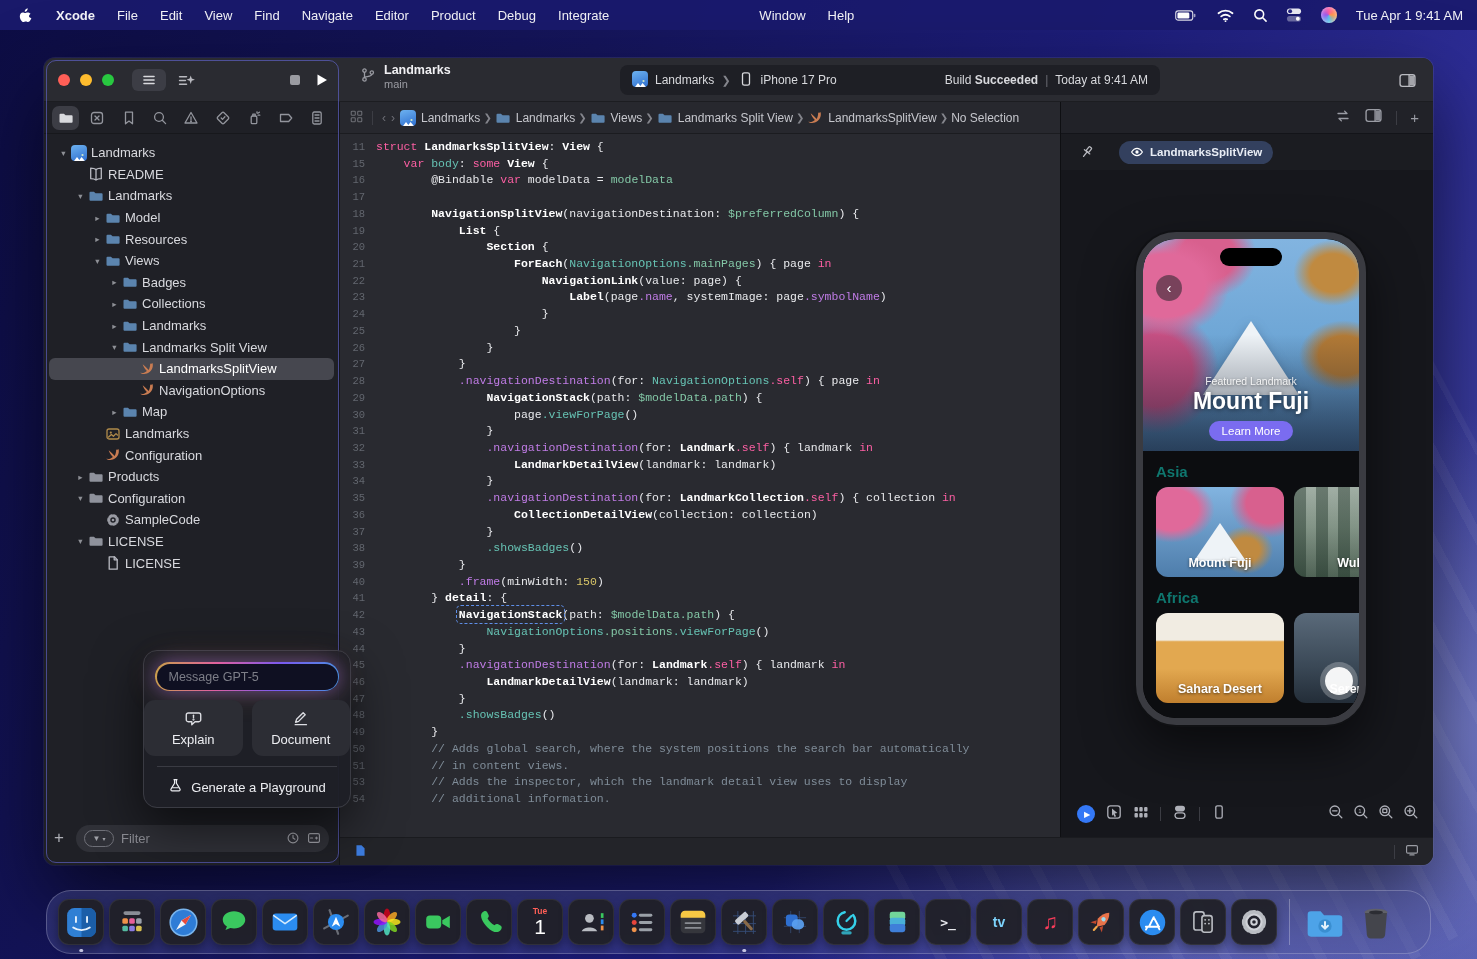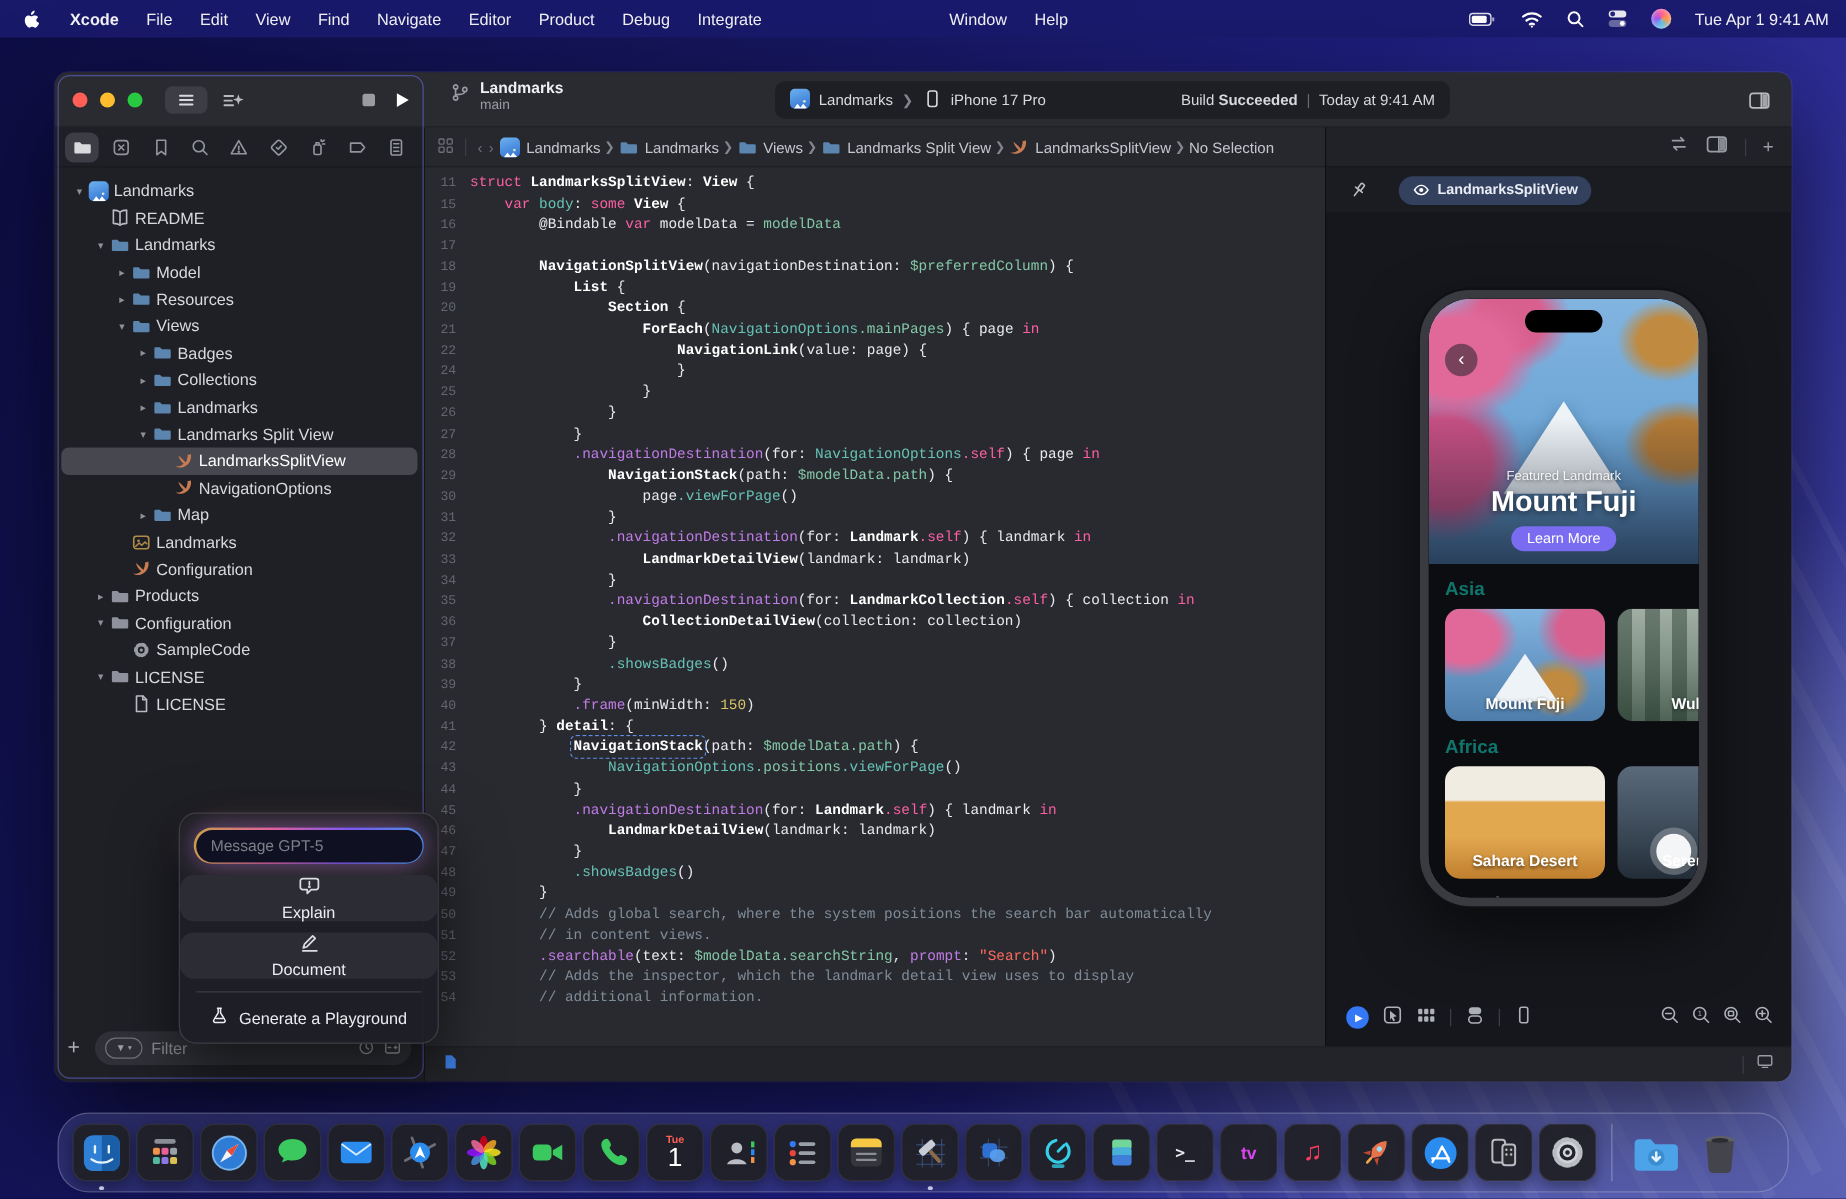--- a/index.html
+++ b/index.html
@@ -69,21 +69,21 @@
 
   
   #assistant{position:absolute;left:99px;top:548px;width:208px;background:rgba(30,31,38,.97);border:1px solid #3a3b43;
     border-radius:14px;z-index:80;box-shadow:0 18px 50px rgba(0,0,0,.6);}
   .ai-wrap{margin:11px 11px 9px;border-radius:999px;padding:1.5px;
     background:linear-gradient(100deg,#c8a04a,#e060a0,#7a5af0,#4a90e0);
     box-shadow:0 0 18px rgba(150,100,245,.45),0 0 30px rgba(230,150,80,.25);}
   .ai-input{width:100%;height:26px;border:none;outline:none;border-radius:999px;background:#0f1022;color:#c8c9d0;
     padding:0 12px;font-size:12.5px;font-family:"Liberation Sans",sans-serif;}
   .ai-input::placeholder{color:#7d7e88;}
-  .ai-btns{display:flex;gap:9px;margin:0 0;flex-direction:column;}
+  .ai-btns{display:flex;gap:9px;margin:0 0;}
   .ai-btn{flex:1;height:56px;background:#2c2d34;border-radius:11px;display:flex;flex-direction:column;align-items:center;
     justify-content:center;gap:5px;color:#ecedf1;font-size:13px;}
   .ai-btn .bic{color:#dcdde2;display:flex;}
   .ai-div{height:1px;background:#3a3b43;margin:10px 13px 0;}
   .ai-gen{height:40px;display:flex;align-items:center;justify-content:center;gap:8px;color:#ecedf1;font-size:13px;}
 
   
   #editorcol{position:absolute;left:296px;top:44px;width:720px;bottom:28px;}
   #jumpbar{height:32px;background:#27282e;border-bottom:1px solid #1b1c20;display:flex;align-items:center;
     padding:0 10px;font-size:12px;color:#c6c7cd;gap:5px;}
@@ -178,21 +178,21 @@
   .tile{width:46px;height:46px;border-radius:11px;background:rgba(32,32,38,.94);border:1px solid rgba(255,255,255,.07);
     display:flex;align-items:center;justify-content:center;box-shadow:0 4px 10px rgba(0,0,0,.35);}
   .notile{background:none;border:none;box-shadow:none;}
   .rdot{position:absolute;bottom:-7px;left:50%;transform:translateX(-50%);width:3.5px;height:3.5px;border-radius:50%;
     background:rgba(235,235,255,.8);}
   .ddiv{width:1px;height:46px;background:rgba(255,255,255,.28);margin:0 7px;flex:none;}
   .cal{display:flex;flex-direction:column;align-items:center;line-height:1;}
   .cal .cw{color:#ff5f57;font-size:8.5px;font-weight:bold;}
   .cal .cd{color:#fff;font-size:21px;margin-top:1px;}
   .gtxt{color:#e8e9ee;font-family:"DejaVu Sans Mono",monospace;font-weight:bold;font-size:13px;}
-  .gtv{color:#d946ef;font-weight:bold;font-size:14px;font-family:"Liberation Sans",sans-serif;}
+  .gtv{color:#7dd3fc;font-weight:bold;font-size:14px;font-family:"Liberation Sans",sans-serif;}
   .gmusic{color:#fa3c5a;font-size:21px;}
 </style>
 </head>
 <body>
 
 <div id="root">
   <div class="streaks"></div>
 
   <div id="menubar">
     <span class="apple">
@@ -694,20 +694,21 @@
       <div id="code">
           <div class="cl"><span class="ln">11</span><span><span class="tk-k">struct </span><span class="tk-ty">LandmarksSplitView</span><span class="tk-pl">: </span><span class="tk-ty">View</span><span class="tk-pl"> {</span></span></div>
           <div class="cl"><span class="ln">15</span><span><span class="tk-pl">    </span><span class="tk-k">var </span><span class="tk-te">body</span><span class="tk-pl">: </span><span class="tk-k">some </span><span class="tk-ty">View</span><span class="tk-pl"> {</span></span></div>
           <div class="cl"><span class="ln">16</span><span><span class="tk-pl">        @Bindable </span><span class="tk-k">var </span><span class="tk-pl">modelData = </span><span class="tk-g">modelData</span></span></div>
           <div class="cl"><span class="ln">17</span><span></span></div>
           <div class="cl"><span class="ln">18</span><span><span class="tk-pl">        </span><span class="tk-ty">NavigationSplitView</span><span class="tk-pl">(navigationDestination: </span><span class="tk-g">$preferredColumn</span><span class="tk-pl">) {</span></span></div>
           <div class="cl"><span class="ln">19</span><span><span class="tk-pl">            </span><span class="tk-ty">List</span><span class="tk-pl"> {</span></span></div>
           <div class="cl"><span class="ln">20</span><span><span class="tk-pl">                </span><span class="tk-ty">Section</span><span class="tk-pl"> {</span></span></div>
           <div class="cl"><span class="ln">21</span><span><span class="tk-pl">                    </span><span class="tk-ty">ForEach</span><span class="tk-pl">(</span><span class="tk-te">NavigationOptions</span><span class="tk-g">.mainPages</span><span class="tk-pl">) { page </span><span class="tk-k">in</span></span></div>
           <div class="cl"><span class="ln">22</span><span><span class="tk-pl">                        </span><span class="tk-ty">NavigationLink</span><span class="tk-pl">(value: page) {</span></span></div>
+          <div class="cl"><span class="ln">23</span><span><span class="tk-pl">                            </span><span class="tk-ty">Label</span><span class="tk-pl">(page</span><span class="tk-pu">.name</span><span class="tk-pl">, systemImage: page</span><span class="tk-pu">.symbolName</span><span class="tk-pl">)</span></span></div>
           <div class="cl"><span class="ln">24</span><span><span class="tk-pl">                        }</span></span></div>
           <div class="cl"><span class="ln">25</span><span><span class="tk-pl">                    }</span></span></div>
           <div class="cl"><span class="ln">26</span><span><span class="tk-pl">                }</span></span></div>
           <div class="cl"><span class="ln">27</span><span><span class="tk-pl">            }</span></span></div>
           <div class="cl"><span class="ln">28</span><span><span class="tk-pl">            </span><span class="tk-pu">.navigationDestination</span><span class="tk-pl">(for: </span><span class="tk-te">NavigationOptions</span><span class="tk-k">.self</span><span class="tk-pl">) { page </span><span class="tk-k">in</span></span></div>
           <div class="cl"><span class="ln">29</span><span><span class="tk-pl">                </span><span class="tk-ty">NavigationStack</span><span class="tk-pl">(path: </span><span class="tk-g">$modelData.path</span><span class="tk-pl">) {</span></span></div>
           <div class="cl"><span class="ln">30</span><span><span class="tk-pl">                    page</span><span class="tk-te">.viewForPage</span><span class="tk-pl">()</span></span></div>
           <div class="cl"><span class="ln">31</span><span><span class="tk-pl">                }</span></span></div>
           <div class="cl"><span class="ln">32</span><span><span class="tk-pl">                </span><span class="tk-pu">.navigationDestination</span><span class="tk-pl">(for: </span><span class="tk-ty">Landmark</span><span class="tk-k">.self</span><span class="tk-pl">) { landmark </span><span class="tk-k">in</span></span></div>
           <div class="cl"><span class="ln">33</span><span><span class="tk-pl">                    </span><span class="tk-ty">LandmarkDetailView</span><span class="tk-pl">(landmark: landmark)</span></span></div>
@@ -722,21 +723,20 @@
           <div class="cl"><span class="ln">42</span><span><span class="tk-pl">            </span><span class="tk-tybox">NavigationStack</span><span class="tk-pl">(path: </span><span class="tk-g">$modelData.path</span><span class="tk-pl">) {</span></span></div>
           <div class="cl"><span class="ln">43</span><span><span class="tk-pl">                </span><span class="tk-te">NavigationOptions</span><span class="tk-g">.positions</span><span class="tk-te">.viewForPage</span><span class="tk-pl">()</span></span></div>
           <div class="cl"><span class="ln">44</span><span><span class="tk-pl">            }</span></span></div>
           <div class="cl"><span class="ln">45</span><span><span class="tk-pl">            </span><span class="tk-pu">.navigationDestination</span><span class="tk-pl">(for: </span><span class="tk-ty">Landmark</span><span class="tk-k">.self</span><span class="tk-pl">) { landmark </span><span class="tk-k">in</span></span></div>
           <div class="cl"><span class="ln">46</span><span><span class="tk-pl">                </span><span class="tk-ty">LandmarkDetailView</span><span class="tk-pl">(landmark: landmark)</span></span></div>
           <div class="cl"><span class="ln">47</span><span><span class="tk-pl">            }</span></span></div>
           <div class="cl"><span class="ln">48</span><span><span class="tk-pl">            </span><span class="tk-te">.showsBadges</span><span class="tk-pl">()</span></span></div>
           <div class="cl"><span class="ln">49</span><span><span class="tk-pl">        }</span></span></div>
           <div class="cl"><span class="ln">50</span><span><span class="tk-cm">        // Adds global search, where the system positions the search bar automatically</span></span></div>
           <div class="cl"><span class="ln">51</span><span><span class="tk-cm">        // in content views.</span></span></div>
-          <div class="cl"><span class="ln">52</span><span><span class="tk-pl">        </span><span class="tk-pu">.searchable</span><span class="tk-pl">(text: </span><span class="tk-g">$modelData.searchString</span><span class="tk-pl">, </span><span class="tk-pu">prompt</span><span class="tk-pl">: </span><span class="tk-st">"Search"</span><span class="tk-pl">)</span></span></div>
           <div class="cl"><span class="ln">53</span><span><span class="tk-cm">        // Adds the inspector, which the landmark detail view uses to display</span></span></div>
           <div class="cl"><span class="ln">54</span><span><span class="tk-cm">        // additional information.</span></span></div>
         </div>
     </div>
 
     <div id="canvascol">
       <div id="canvas-header">
         <span id="ic-swap"><svg viewBox="0 0 16 16" width="16" height="16" fill="none" stroke="currentColor" stroke-width="1.3" stroke-linecap="round" stroke-linejoin="round">
               <path d="M3 5.5h9l-2.4-2.4M13 10.5H4l2.4 2.4"></path>
             </svg></span>

